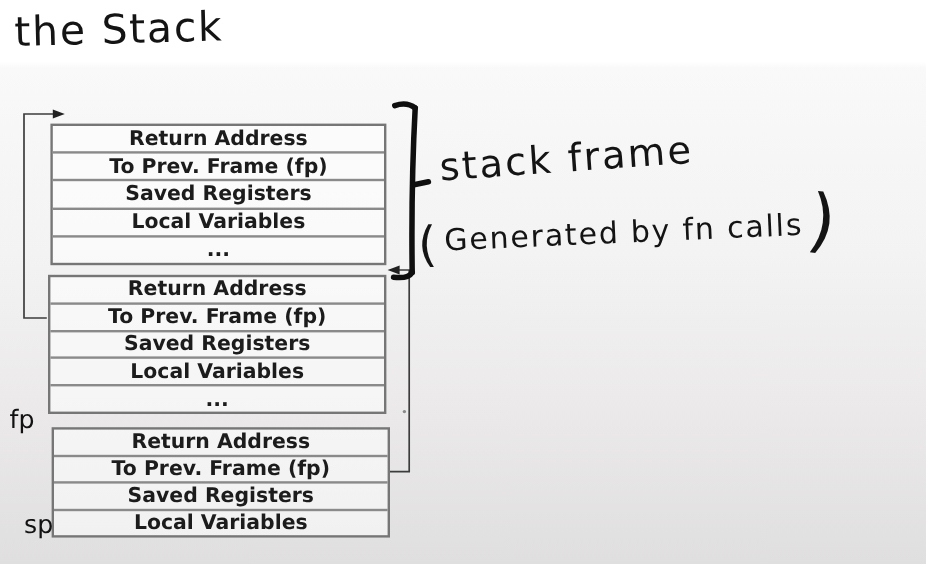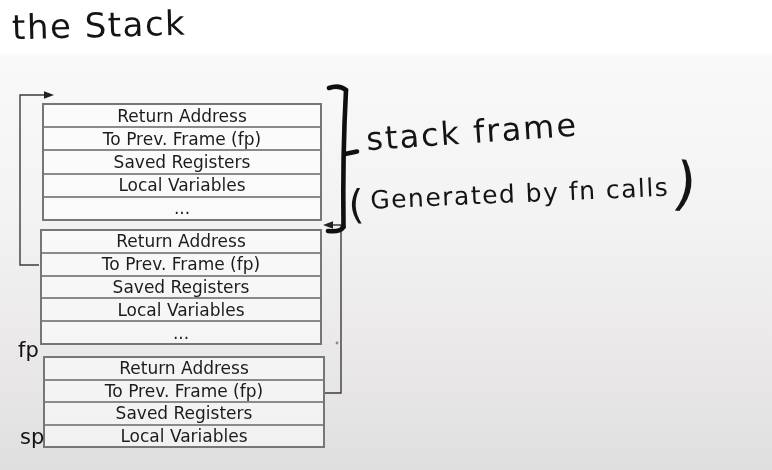--- a/index.html
+++ b/index.html
@@ -47,28 +47,29 @@
   #frame-1{left:42px;top:103px;width:280px;height:118px;}
   #frame-2{left:40px;top:229px;width:282px;height:116px;}
   #frame-3{left:43px;top:356px;width:282px;height:92px;}
   .row{
     flex:1;
     display:flex;align-items:center;justify-content:center;
     font-size:17px;
     color:#1c1c1c;
     border-bottom:2px solid #8a8a8a;
     overflow:hidden;
+    font-weight:bold;
   }
   .row:last-child{border-bottom:none;}
   .reg-label{
     position:absolute;
     font-size:21px;
     color:#121212;
   }
-  #fp-label{left:18px;top:338px;}
+  #fp-label{left:8px;top:338px;}
   #sp-label{left:8px;top:425px;margin-left:12px;}
   #overlay{
     position:absolute;left:0;top:0;width:772px;height:470px;
     pointer-events:none;
   }
 </style>
 </head>
 <body>
 
 <div class="canvas">

